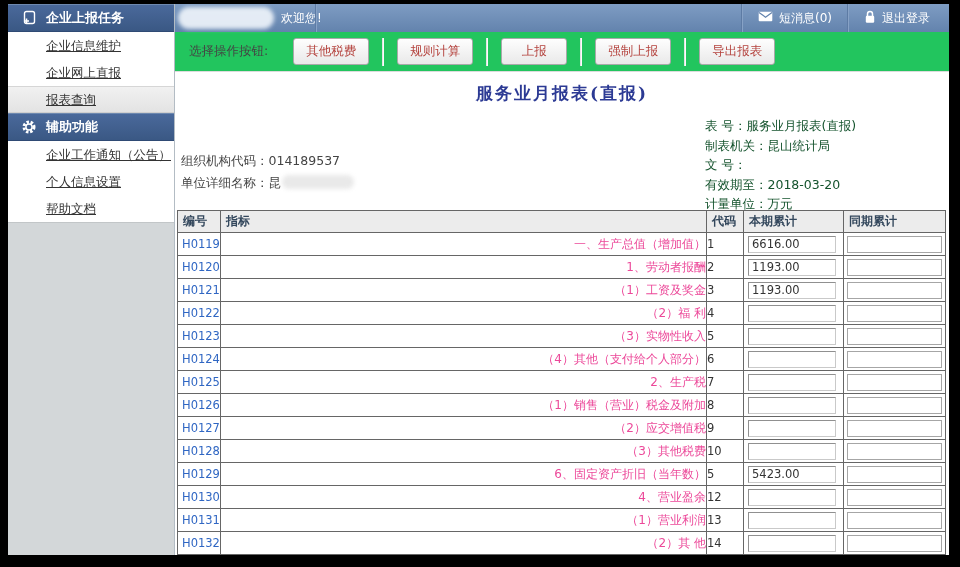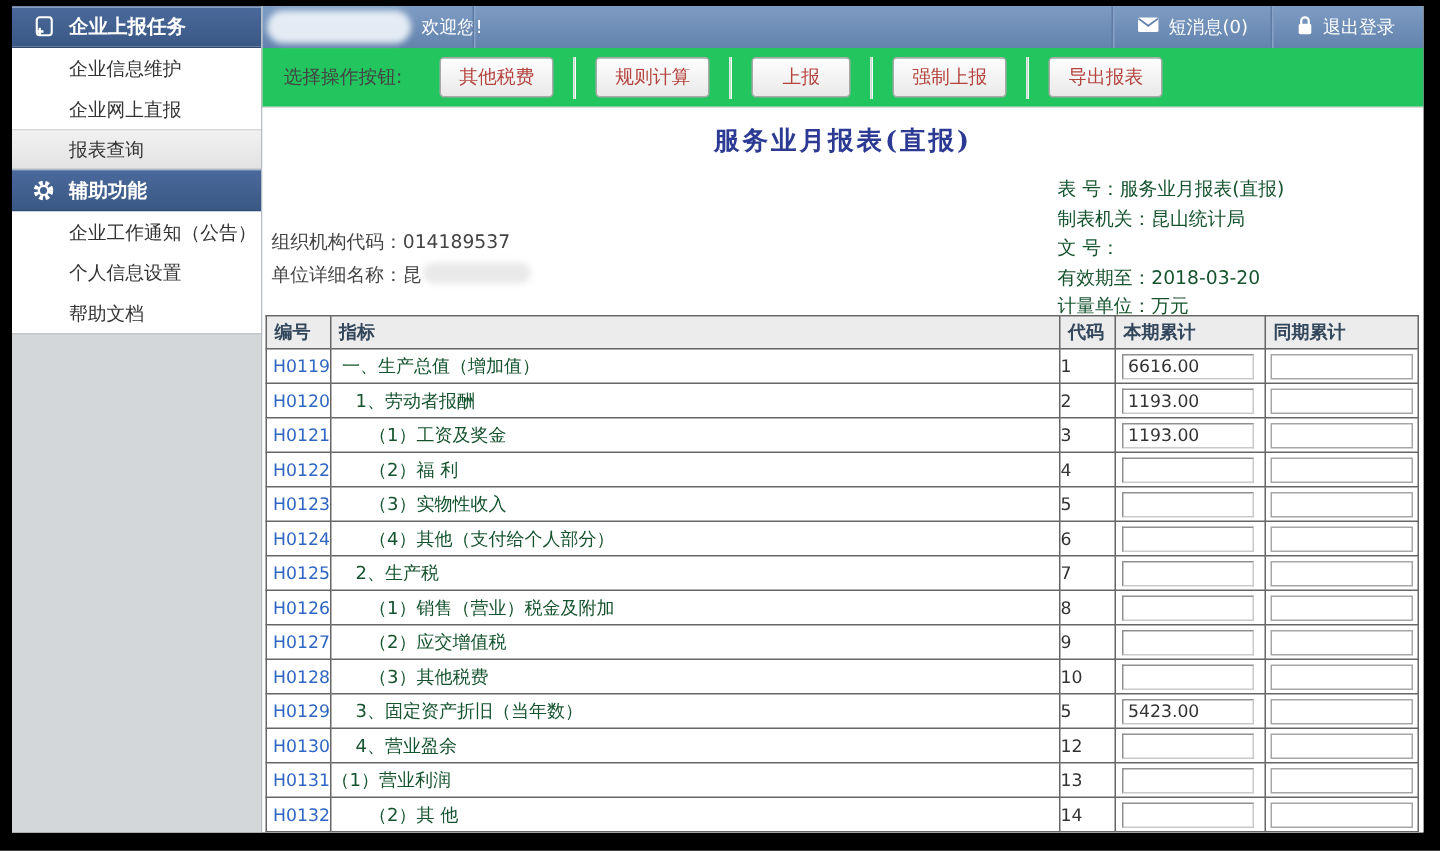--- a/index.html
+++ b/index.html
@@ -11,21 +11,21 @@
   body{font-family:"DejaVu Sans","Liberation Sans",sans-serif;}
   #frame{position:relative; width:960px; height:567px; background:#000; overflow:hidden;}
   #screen{position:absolute; left:8px; top:4px; width:941px; height:551px; background:#fff; overflow:hidden; display:flex;}
 
   
   .sidebar{width:167px; flex-shrink:0; display:flex; flex-direction:column; background:#fff; border-right:1px solid #b3bcc4;}
   .side-header{height:28px; flex-shrink:0; display:flex; align-items:center; gap:9px; padding-left:13px;
     background:linear-gradient(#4a699b,#3a5884); color:#fff; font-size:13px; font-weight:bold;
     border-bottom:1px solid #2f4a74; border-top:1px solid #6e89b0;}
   .side-header .hicon{width:16px; height:16px; display:inline-flex;}
-  .menu-item{height:27px; line-height:27px; padding-left:38px; font-size:12.5px; color:#333; cursor:pointer; background:#fff;}
+  .menu-item{height:27px; line-height:27px; padding-left:38px; font-size:12.5px; color:#333; cursor:pointer; background:#fff;text-decoration:underline;}
   .menu-item.selected{background:linear-gradient(#f1f1f1,#e3e3e3); border-top:1px solid #d6d6d6; border-bottom:1px solid #cfcfcf; line-height:25px;}
   .side-filler{flex:1; background:var(--sidebar-gray); border-top:1px solid #c2c6c8;}
 
   
   .main{flex:1; display:flex; flex-direction:column; min-width:0;}
 
   .topbar{height:28px; flex-shrink:0; position:relative; background:linear-gradient(#7e9cc3,#6383ad); color:#fff; font-size:12px;}
   .user-blur{position:absolute; left:3px; top:3px; width:96px; height:22px; border-radius:11px; background:rgba(238,243,250,.92); filter:blur(2px);}
   .welcome{position:absolute; left:106px; top:0; line-height:28px;}
   .tb-sep{position:absolute; top:0; height:28px; width:0; border-left:1px solid #5d7ba4; border-right:1px solid #87a2c6;}
@@ -45,21 +45,21 @@
   .rpt-title{position:absolute; top:10px; left:0; right:0; text-align:center; font-family:"DejaVu Serif","Liberation Serif",serif;
     font-size:17px; font-weight:bold; color:var(--title-navy); letter-spacing:2px;}
   .meta-left{position:absolute; left:6px; top:78px; line-height:22px; font-size:12.5px; color:#444; white-space:nowrap;}
   .meta-right{position:absolute; left:530px; top:44px; line-height:19.5px; font-size:12.5px; color:#14532d; white-space:nowrap;}
   .redact{display:inline-block; width:72px; height:14px; margin-left:1px; vertical-align:-2px; border-radius:7px; background:#e9e9e9; filter:blur(2px);}
 
   table.rpt{position:absolute; left:2px; top:138px; width:768px; border-collapse:collapse; table-layout:fixed; background:#fff;}
   table.rpt th{height:22px; background:#ececec; border:1px solid #666; font-size:12px; font-weight:bold; color:#33475c; text-align:left; padding:0 0 0 5px;}
   table.rpt td{height:23px; border:1px solid #666; padding:0; overflow:hidden; white-space:nowrap;}
   td.c-code a{color:var(--link-blue); font-size:11.5px; text-decoration:none; padding-left:4px; display:inline-block;}
-  td.c-label{font-size:12px; color:#14532d;}
+  td.c-label{font-size:12px; color:#ec4899;text-align:right;}
   td.c-seq{font-size:11.5px; color:#333; padding-left:5px;}
   .cell-input{width:88px; height:17px; margin-left:4px; border:1px solid #909090; border-bottom-color:#c9c9c9; border-right-color:#c9c9c9;
     font-size:11.5px; padding:0 3px; font-family:inherit; color:#333; background:#fff; vertical-align:middle;}
   td.c-pri .cell-input{width:95px; margin-left:3px; border-color:#a6a6a6;}
 </style>
 </head>
 <body>
 
 <div id="frame">
   <div id="screen">
@@ -245,21 +245,21 @@
   <tr>
     <td class="c-code"><a href="#">H0128</a></td>
     <td class="c-label" style="padding-left: 25px;">（3）其他税费</td>
     <td class="c-seq">10</td>
     <td class="c-cur"><input class="cell-input" style=""></td>
     <td class="c-pri"><input class="cell-input" style=""></td>
   </tr>
 
   <tr>
     <td class="c-code"><a href="#">H0129</a></td>
-    <td class="c-label" style="padding-left: 16px;">3、固定资产折旧（当年数）</td>
+    <td class="c-label" style="padding-left: 16px;">6、固定资产折旧（当年数）</td>
     <td class="c-seq">5</td>
     <td class="c-cur"><input class="cell-input" value="5423.00" style=""></td>
     <td class="c-pri"><input class="cell-input" style=""></td>
   </tr>
 
   <tr>
     <td class="c-code"><a href="#">H0130</a></td>
     <td class="c-label" style="padding-left: 16px;">4、营业盈余</td>
     <td class="c-seq">12</td>
     <td class="c-cur"><input class="cell-input" style=""></td>

